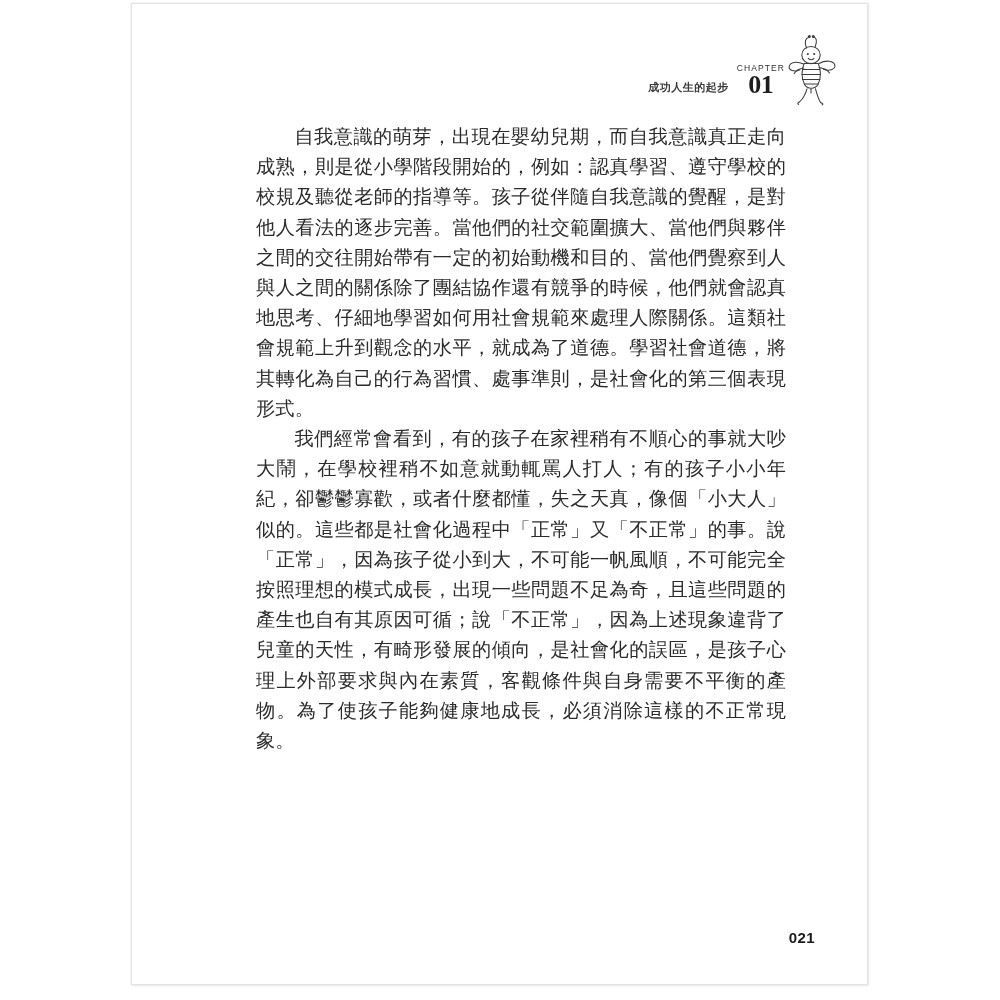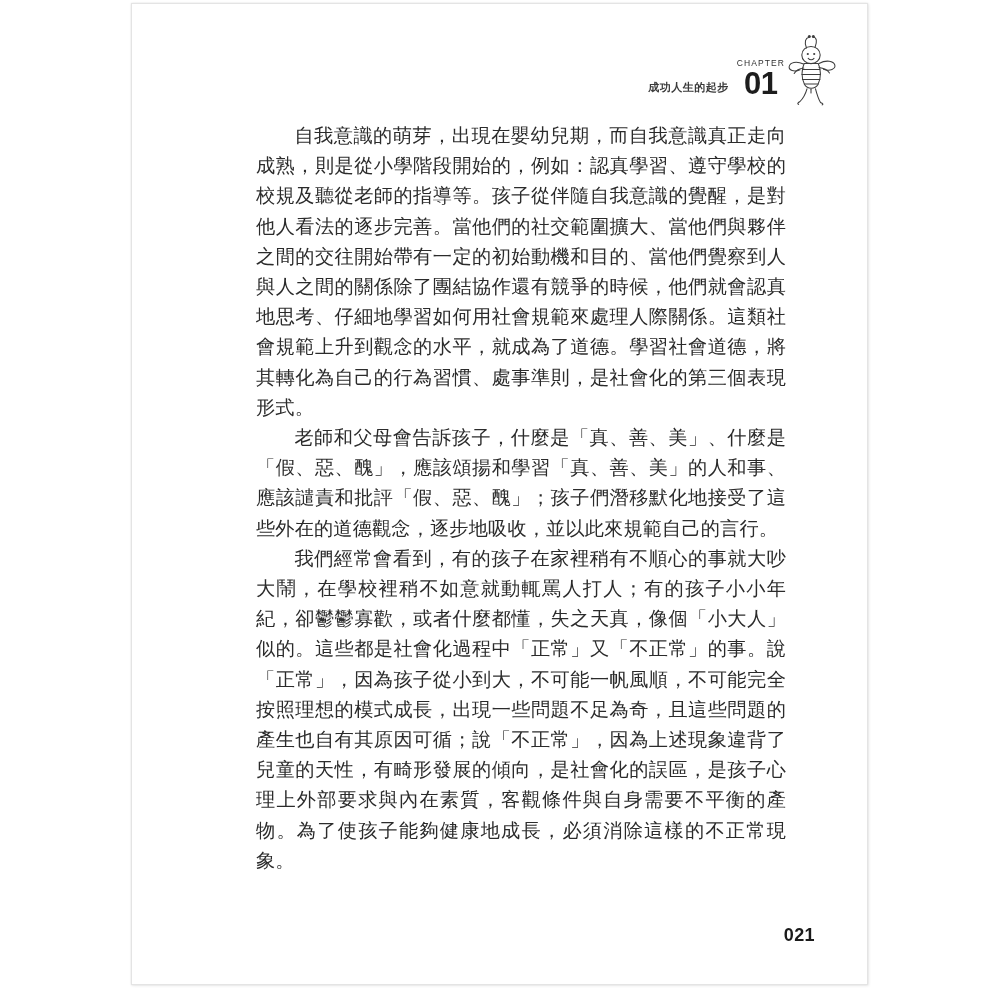--- a/index.html
+++ b/index.html
@@ -66,22 +66,22 @@
   .rh-chapter-word {
     font-family: "Liberation Sans", "DejaVu Sans", sans-serif;
     font-size: 8.5px;
     font-weight: 400;
     letter-spacing: 1.1px;
     color: #2f2f2f;
     line-height: 1;
     margin-bottom: 1px;
   }
   .rh-chapter-num {
-    font-family: Liberation Sans, sans-serif;
-    font-size: 31px;
+    font-family: Liberation Serif, serif;
+    font-size: 26px;
     font-weight: 700;
     color: #1d1d1d;
     line-height: 0.95;
     letter-spacing: -0.5px;
   }
   .rh-mascot {
     width: 52px;
     height: 72px;
     margin-left: 2px;
     margin-bottom: -4px;
@@ -89,39 +89,39 @@
   .rh-mascot svg { display: block; }
 
   
   .text-block {
     position: absolute;
     left: 124px;
     top: 118px;
     width: 530px;
   }
   .para {
-    font-family: Liberation Mono, monospace;
+    font-family: Liberation Serif, serif;
     font-size: 19.2px;
     line-height: 30.2px;
     color: #2b2b2b;
     text-align: justify;
     text-justify: inter-character;
     text-indent: 2em;
     margin: 0 0 0 0;
     letter-spacing: 0.15px;
     word-break: break-all;
   }
 
   
   .folio {
     position: absolute;
     right: 52px;
     bottom: 38px;
     font-family: "Liberation Sans", "DejaVu Sans", sans-serif;
-    font-size: 18px;
+    font-size: 15px;
     font-weight: 700;
     color: #1b1b1b;
     letter-spacing: 0.4px;
   }
 </style>
 </head>
 <body>
 
 <div id="canvas">
 
@@ -169,21 +169,20 @@
           <path d="M12.6 67.8 C11 68.8, 10 69.6, 11.6 70.4"></path>
           <path d="M33.9 68.8 C35.6 69.4, 36.6 70, 35.2 70.9"></path>
 
           <path d="M24 55.2 L24 59"></path>
         </svg>
       </div>
     </div>
 
     <div class="text-block">
       <p class="para">自我意識的萌芽，出現在嬰幼兒期，而自我意識真正走向成熟，則是從小學階段開始的，例如：認真學習、遵守學校的校規及聽從老師的指導等。孩子從伴隨自我意識的覺醒，是對他人看法的逐步完善。當他們的社交範圍擴大、當他們與夥伴之間的交往開始帶有一定的初始動機和目的、當他們覺察到人與人之間的關係除了團結協作還有競爭的時候，他們就會認真地思考、仔細地學習如何用社會規範來處理人際關係。這類社會規範上升到觀念的水平，就成為了道德。學習社會道德，將其轉化為自己的行為習慣、處事準則，是社會化的第三個表現形式。</p>
-      <p class="para">老師和父母會告訴孩子，什麼是「真、善、美」、什麼是「假、惡、醜」，應該頌揚和學習「真、善、美」的人和事、應該譴責和批評「假、惡、醜」；孩子們潛移默化地接受了這些外在的道德觀念，逐步地吸收，並以此來規範自己的言行。</p>
       <p class="para">我們經常會看到，有的孩子在家裡稍有不順心的事就大吵大鬧，在學校裡稍不如意就動輒罵人打人；有的孩子小小年紀，卻鬱鬱寡歡，或者什麼都懂，失之天真，像個「小大人」似的。這些都是社會化過程中「正常」又「不正常」的事。說「正常」，因為孩子從小到大，不可能一帆風順，不可能完全按照理想的模式成長，出現一些問題不足為奇，且這些問題的產生也自有其原因可循；說「不正常」，因為上述現象違背了兒童的天性，有畸形發展的傾向，是社會化的誤區，是孩子心理上外部要求與內在素質，客觀條件與自身需要不平衡的產物。為了使孩子能夠健康地成長，必須消除這樣的不正常現象。</p>
 
     </div>
 
     <div class="folio">021</div>
 
   </div>
 </div>
 
 </body></html>

